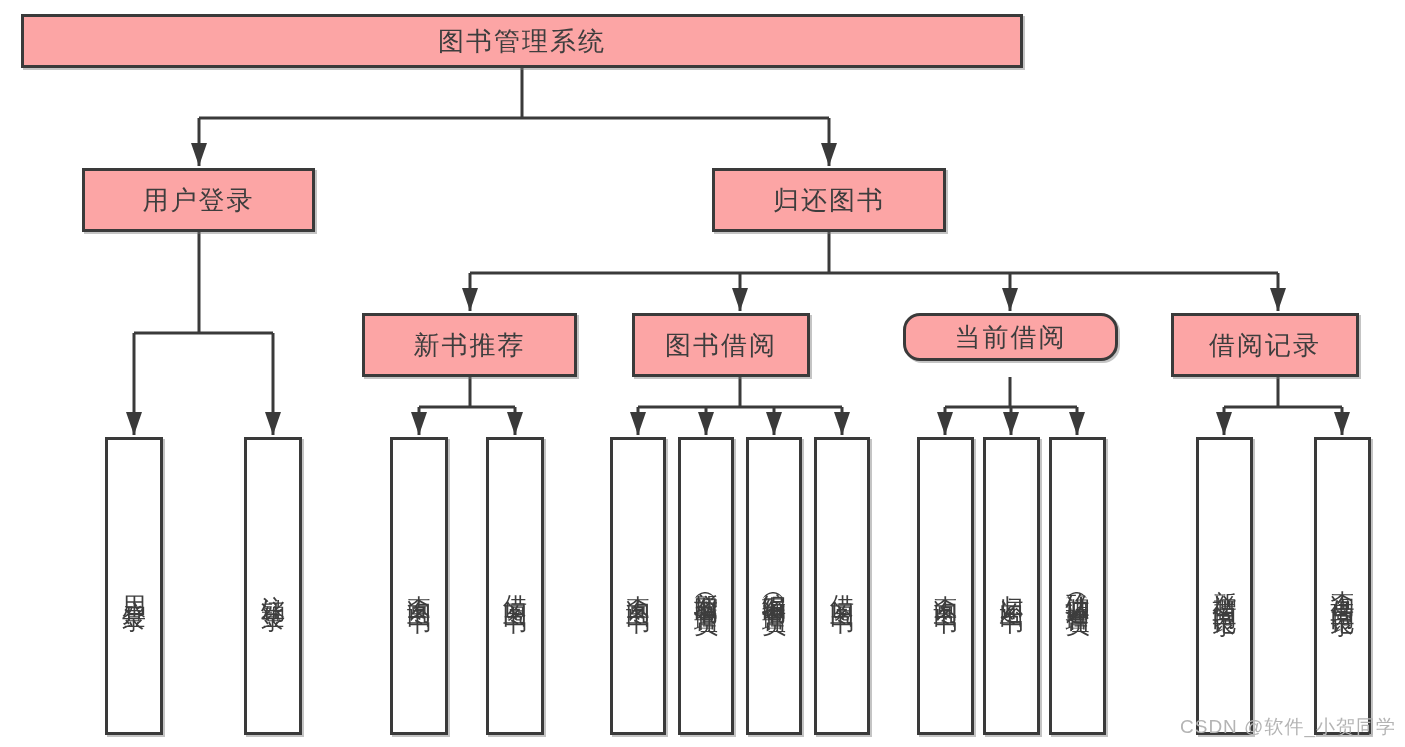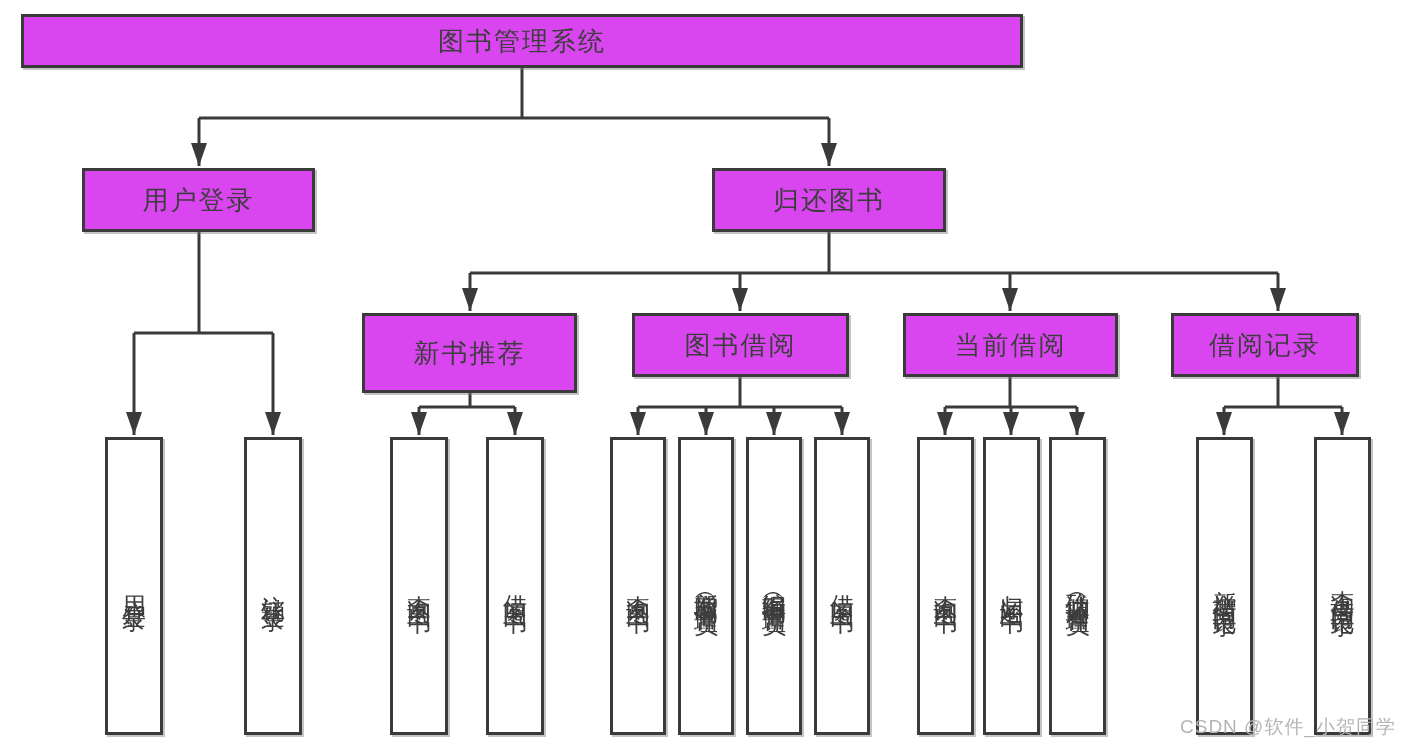--- a/index.html
+++ b/index.html
@@ -12,21 +12,21 @@
     font-family: "Liberation Sans", "DejaVu Sans", sans-serif;
   }
   svg.connectors {
     position: absolute;
     left: 0; top: 0;
     width: 1405px; height: 747px;
   }
   .hbox {
     position: absolute;
     box-sizing: border-box;
-    background: #d946ef;
+    background: #fca5a5;
     border: 3px solid #3a3a3a;
     box-shadow: 2px 2px 0 rgba(125,125,125,0.45);
     display: flex;
     align-items: center;
     justify-content: center;
     font-size: 26px;
     color: #3d3d3d;
     letter-spacing: 2px;
     white-space: nowrap;
   }
@@ -102,23 +102,23 @@
       <line x1="1224" y1="407" x2="1224" y2="435" marker-end="url(#ah)"></line>
       <line x1="1342" y1="407" x2="1342" y2="435" marker-end="url(#ah)"></line>
     </g>
   </svg>
 
   <div class="hbox" style="left:21px; top:14px; width:1002px; height:54px;">图书管理系统</div>
 
   <div class="hbox" style="left:82px; top:168px; width:233px; height:64px;">用户登录</div>
   <div class="hbox" style="left:712px; top:168px; width:234px; height:64px;">归还图书</div>
 
-  <div class="hbox" style="left:362px; top:313px; width:215px; height:80px;">新书推荐</div>
-  <div class="hbox" style="left:632px; top:313px; width:217px; height:64px;">图书借阅</div>
-  <div class="hbox" style="left:903px; top:313px; width:215px; height:64px;">当前借阅</div>
+  <div class="hbox" style="left:362px; top:313px; width:215px; height:64px;">新书推荐</div>
+  <div class="hbox" style="left:632px; top:313px; width:178px; height:64px;">图书借阅</div>
+  <div class="hbox" style="left:903px; top:313px; width:215px; height:48px;border-radius:17px;">当前借阅</div>
   <div class="hbox" style="left:1171px; top:313px; width:188px; height:64px;">借阅记录</div>
 
   <div class="vbox" style="left:105px; top:437px; width:58px; height:298px;">用户登录</div>
   <div class="vbox" style="left:244px; top:437px; width:58px; height:298px;">注销登录</div>
 
   <div class="vbox" style="left:390px; top:437px; width:58px; height:298px;">查询图书</div>
   <div class="vbox" style="left:486px; top:437px; width:58px; height:298px;">借阅图书</div>
 
   <div class="vbox" style="left:610px; top:437px; width:56px; height:298px;">查询图书</div>
   <div class="vbox" style="left:678px; top:437px; width:56px; height:298px; letter-spacing:3px;">新增图书（管理员）</div>

